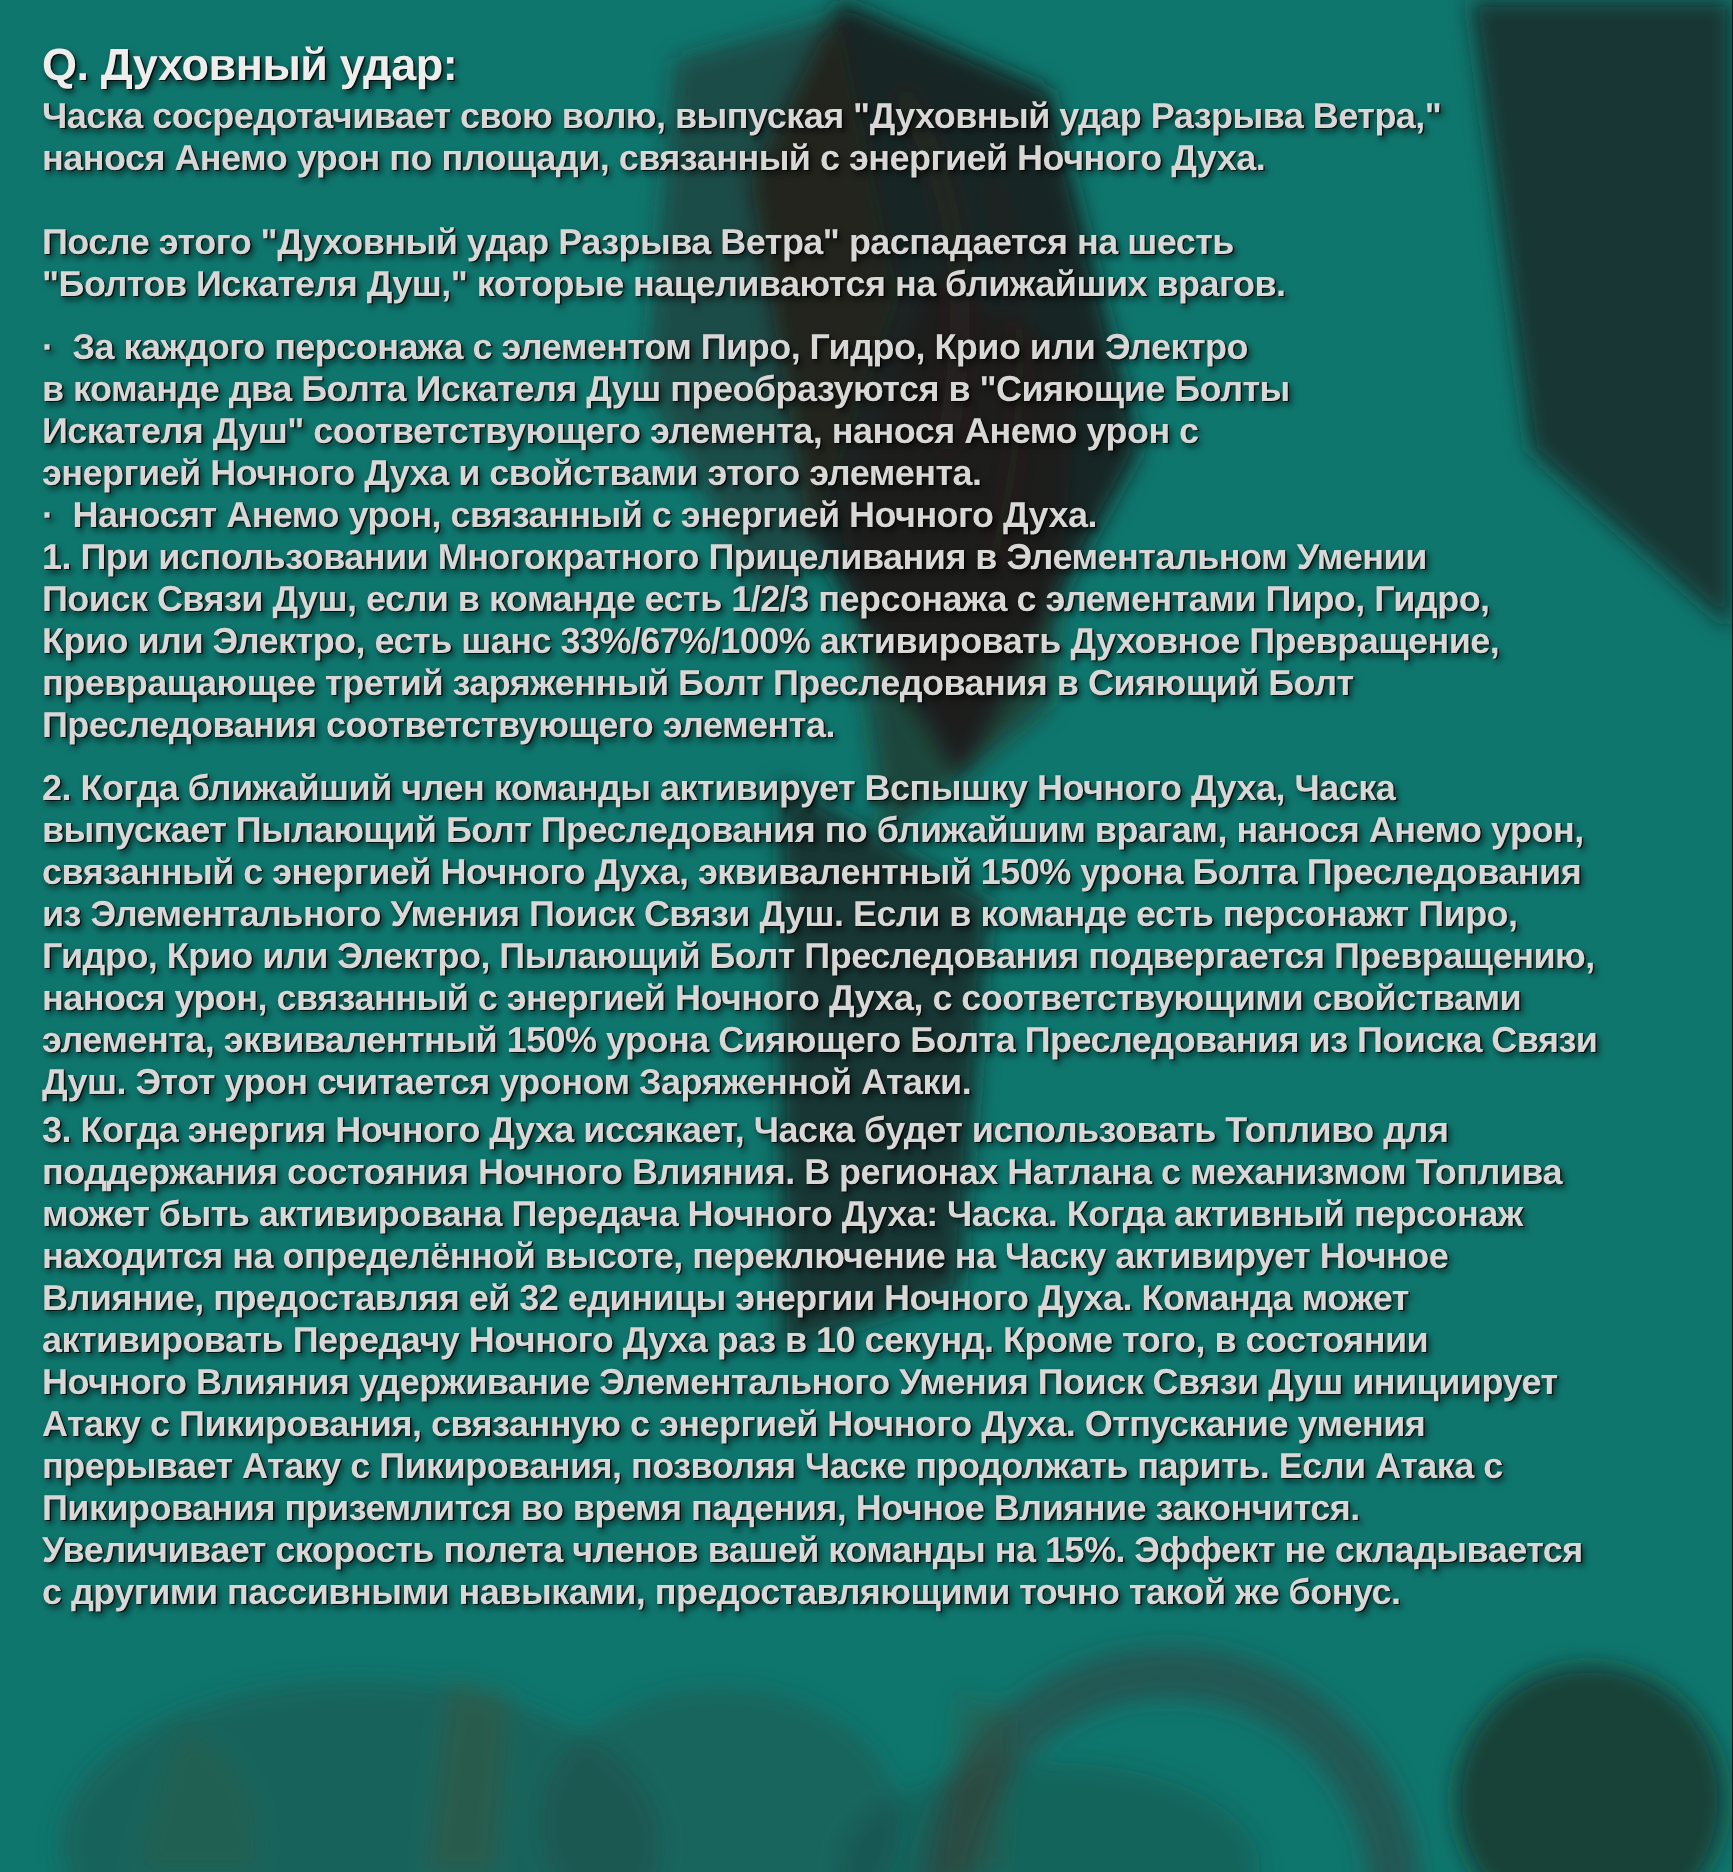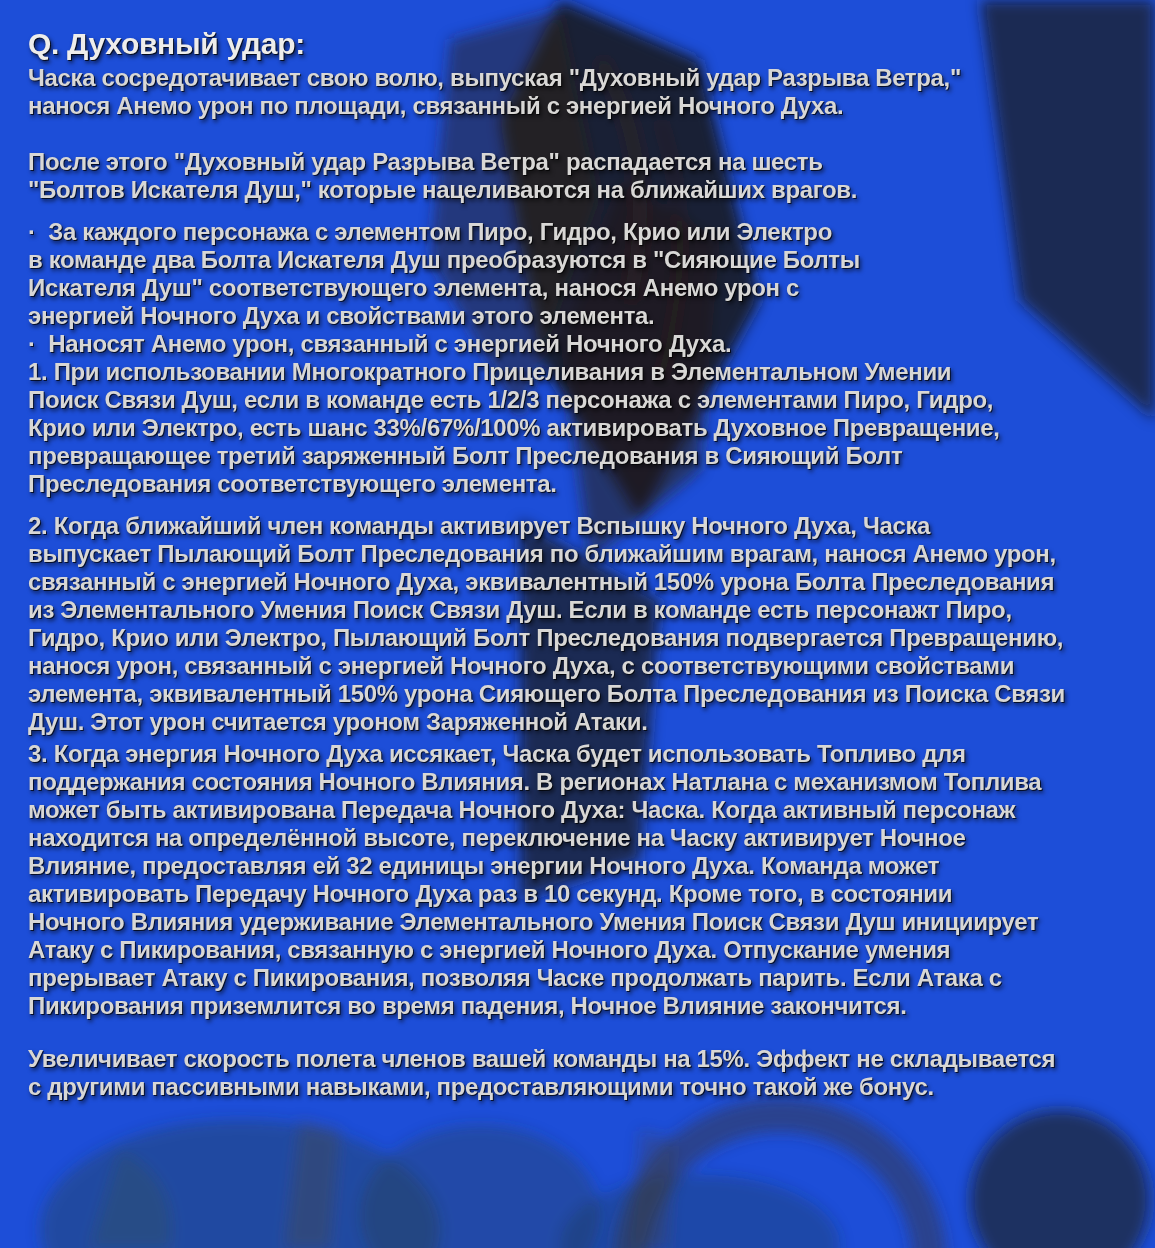--- a/index.html
+++ b/index.html
@@ -4,21 +4,21 @@
 <style>
   html, body {
     margin: 0;
     padding: 0;
     background: #141413;
   }
   .page {
     position: relative;
     width: 1155px;
     height: 1248px;
-    background: #1d4ed8;
+    background: #0f766e;
     overflow: hidden;
     font-family: "Liberation Sans", "DejaVu Sans", sans-serif;
     font-weight: 700;
   }
   .bg-art {
     position: absolute;
     inset: 0;
     z-index: 0;
     pointer-events: none;
   }
@@ -51,21 +51,21 @@
     font-size: 24px;
     line-height: 28px;
     letter-spacing: -0.35px;
     color: #d8d7d5;
     white-space: pre-line;
     text-shadow: 1px 1px 0 rgba(0,0,0,0.7), 2px 3px 4px rgba(0,0,0,0.65);
   }
   .mt-2  { margin-top: 2px; }
   .mt-8  { margin-top: 4px; }
   .mt-14 { margin-top: 14px; }
-  .mt-25 { margin-top: 25px; }
+  .mt-25 { }
   .mt-28 { margin-top: 28px; }
   .passives-title { margin-top: 30px; margin-bottom: 0; line-height: 34px; }
 </style>
 </head>
 <body>
 
 <div class="page">
 
   <svg class="bg-art" width="1155" height="1248" viewBox="0 0 1155 1248" xmlns="http://www.w3.org/2000/svg">
     <defs>

